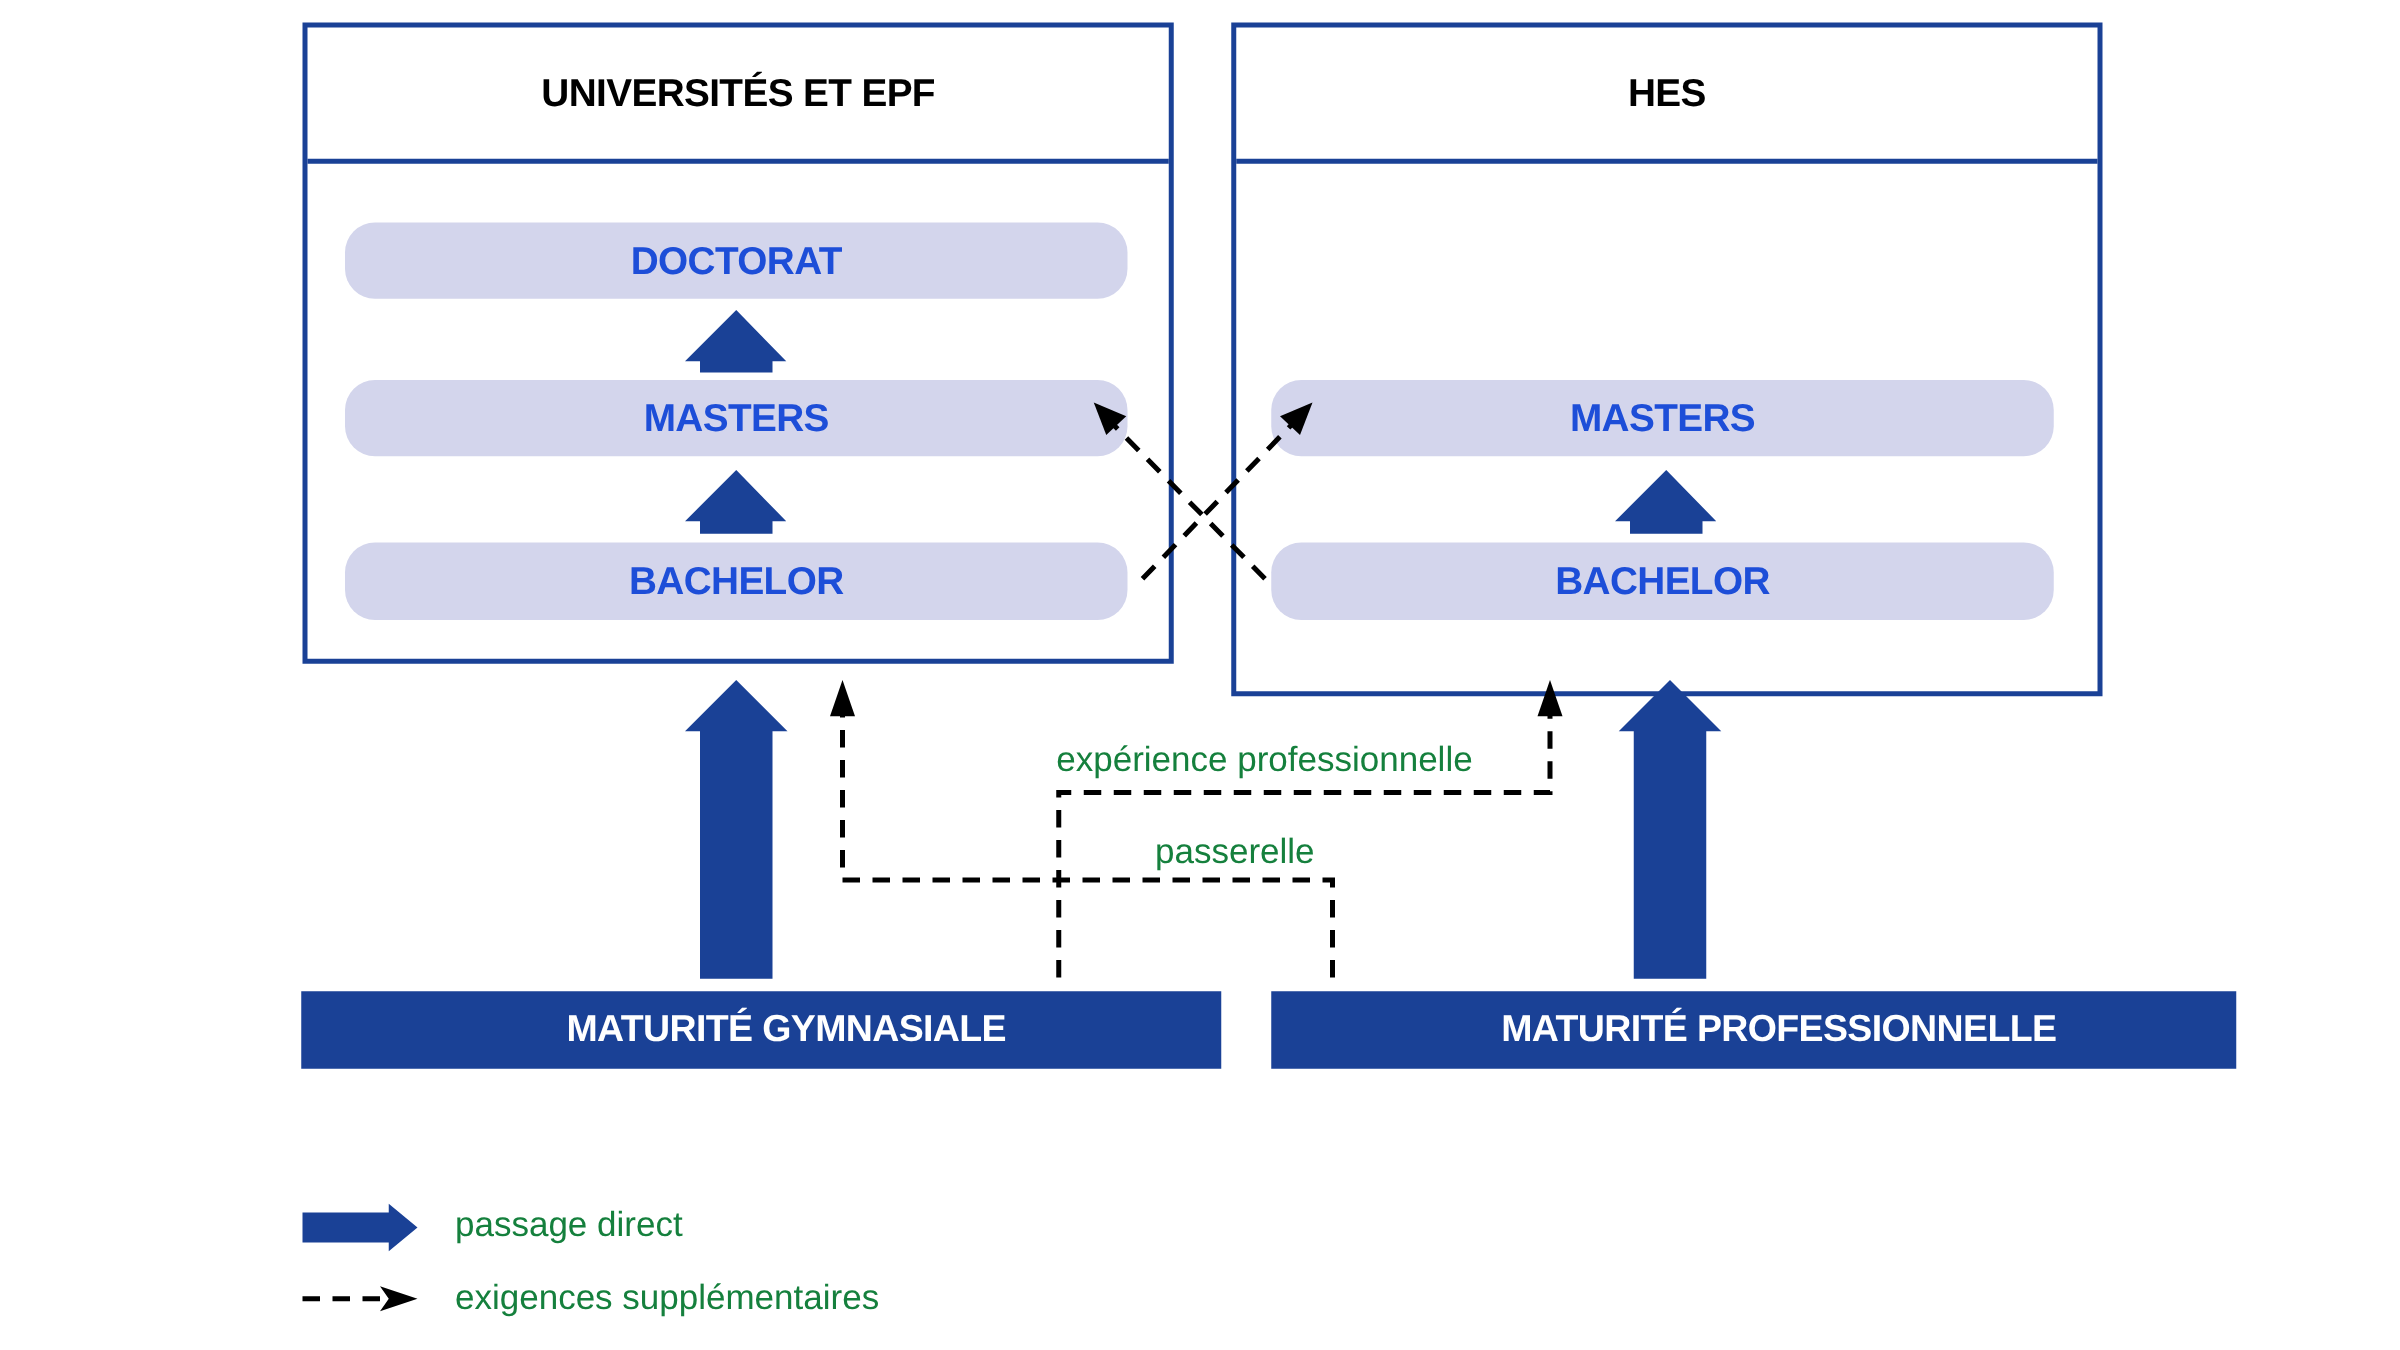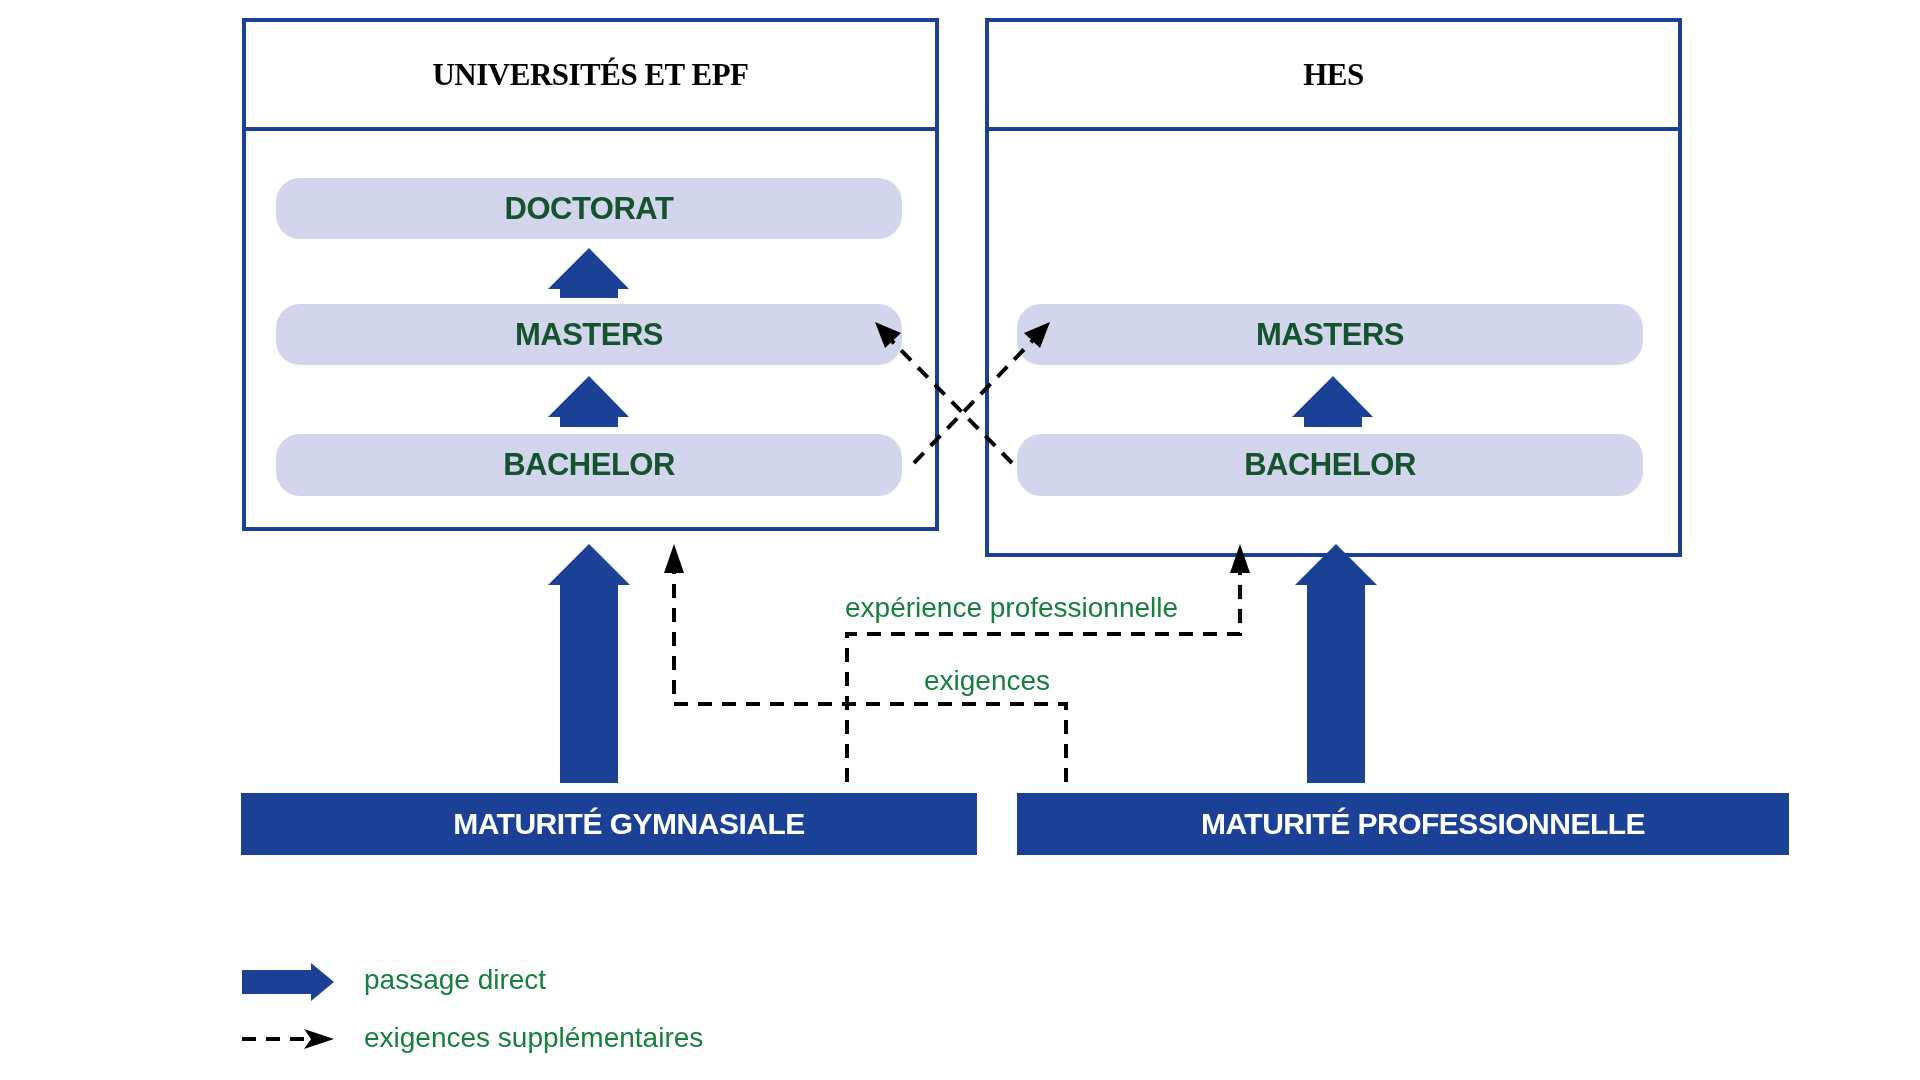--- a/index.html
+++ b/index.html
@@ -1,19 +1,19 @@
 <!DOCTYPE html>
 <html><head>
 <meta charset="utf-8">
 <style>
   html, body { margin:0; padding:0; background:#ffffff; }
   body { width:1920px; height:1080px; position:relative; overflow:hidden; font-family:"Liberation Sans", sans-serif; }
-  .box { position:absolute; border:4px solid #1a4196; box-sizing:border-box; background:#fff;font-family:Liberation Serif, serif; }
+  .box { position:absolute; border:4px solid #1a4196; box-sizing:border-box; background:#fff; }
   .box-header { position:absolute; left:0; right:0; top:0; height:105px; border-bottom:4px solid #1a4196; display:flex; align-items:center; justify-content:center; font-weight:bold; font-size:31px; color:#000; letter-spacing:-0.5px; }
-  .band { position:absolute; background:#d3d5ec; display:flex; align-items:center; justify-content:center; font-weight:bold; font-size:31px; color:#14532d; letter-spacing:-0.5px;border-radius:24px; }
+  .band { position:absolute; background:#d3d5ec; display:flex; align-items:center; justify-content:center; font-weight:bold; font-size:31px; color:#1d4ed8; letter-spacing:-0.5px;border-radius:24px; }
   .base-box { position:absolute; background:#1a4196; display:flex; align-items:center; justify-content:center; font-weight:bold; font-size:30px; color:#fff; letter-spacing:-0.5px;padding-left:40px; }
   .label { position:absolute; font-size:28px; color:#15803d; white-space:nowrap; }
   svg.overlay { position:absolute; left:0; top:0; }
 </style>
 </head>
 <body>
 
 <div class="box" style="left:242px; top:18px; width:697px; height:513px;">
   <div class="box-header">UNIVERSITÉS ET EPF</div>
 </div>
@@ -59,16 +59,16 @@
   <polygon fill="#000" points="1240,544 1250,573 1230,573"></polygon>
 
   <polygon fill="#1a4196" points="242,970 311,970 311,963 334,982 311,1001 311,994 242,994"></polygon>
   <g>
     <line x1="242" y1="1039" x2="312" y2="1039" stroke="#000" stroke-width="4" stroke-dasharray="14,10"></line>
     <polygon fill="#000" points="334,1039 304,1029 311,1039 304,1049"></polygon>
   </g>
 </svg>
 
 <div class="label" style="left:845px; top:592px;">expérience professionnelle</div>
-<div class="label" style="left:924px; top:665px;">exigences</div>
+<div class="label" style="left:924px; top:665px;">passerelle</div>
 
 <div class="label" style="left:364px; top:964px;">passage direct</div>
 <div class="label" style="left:364px; top:1022px;">exigences supplémentaires</div>
 
 </body></html>

